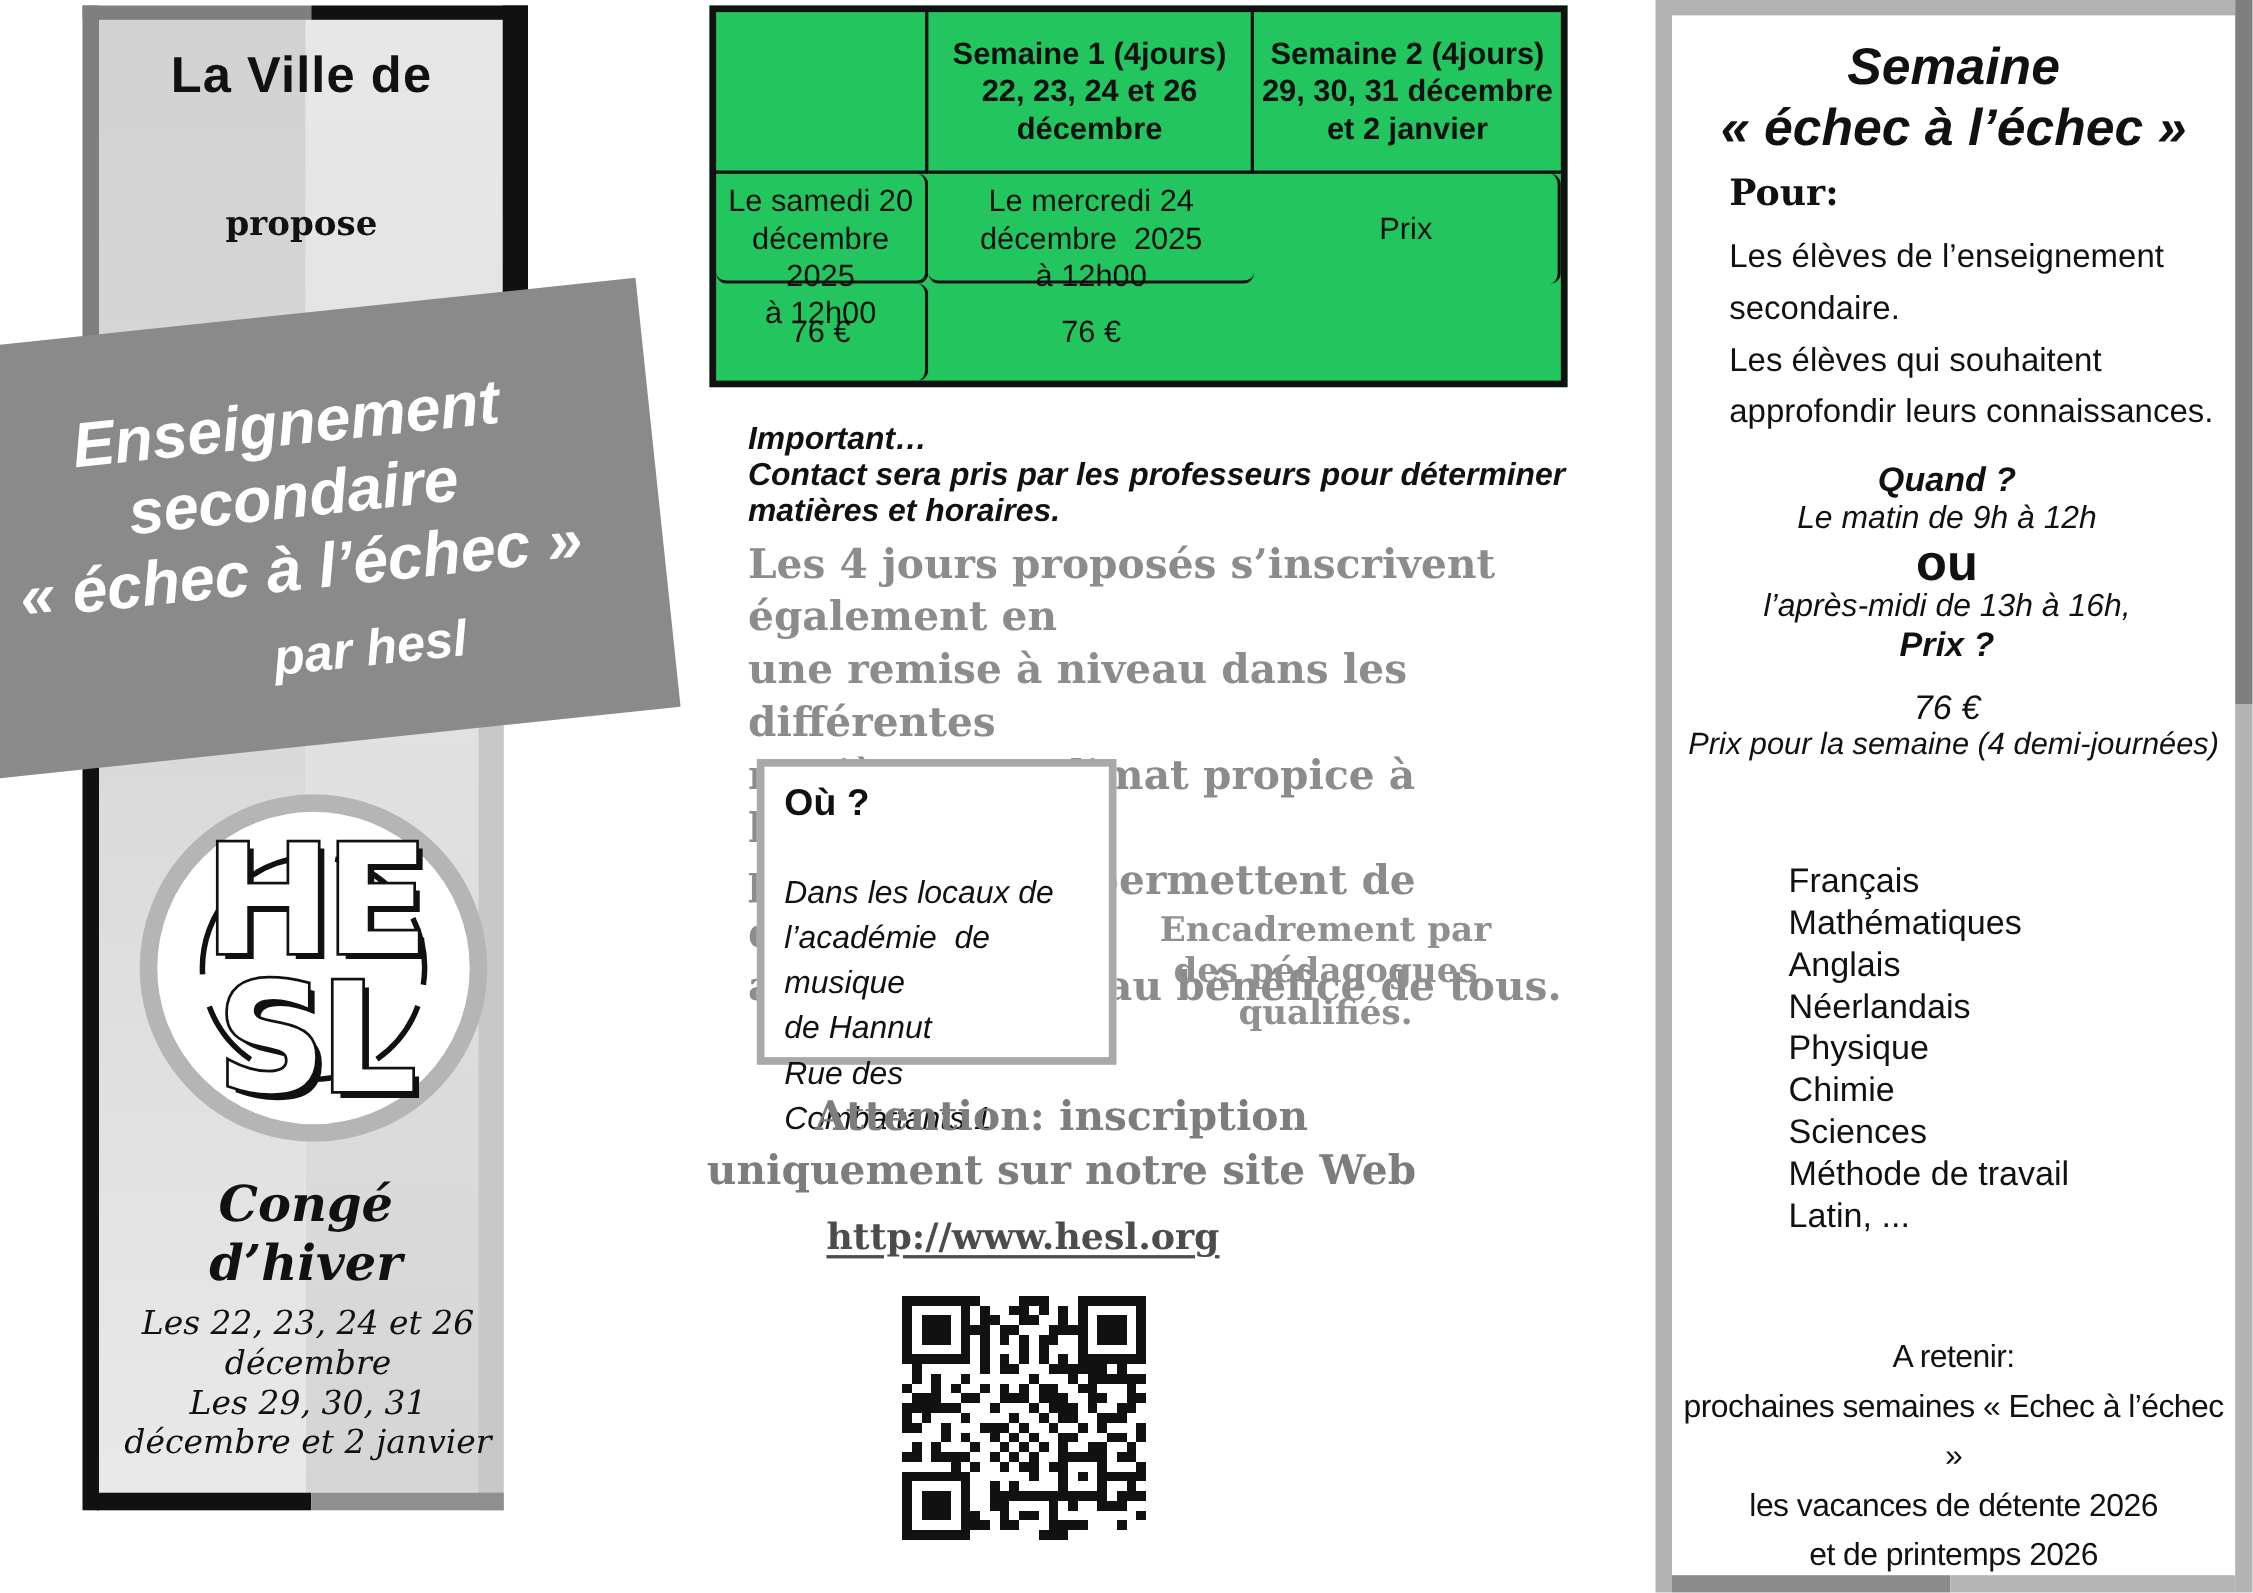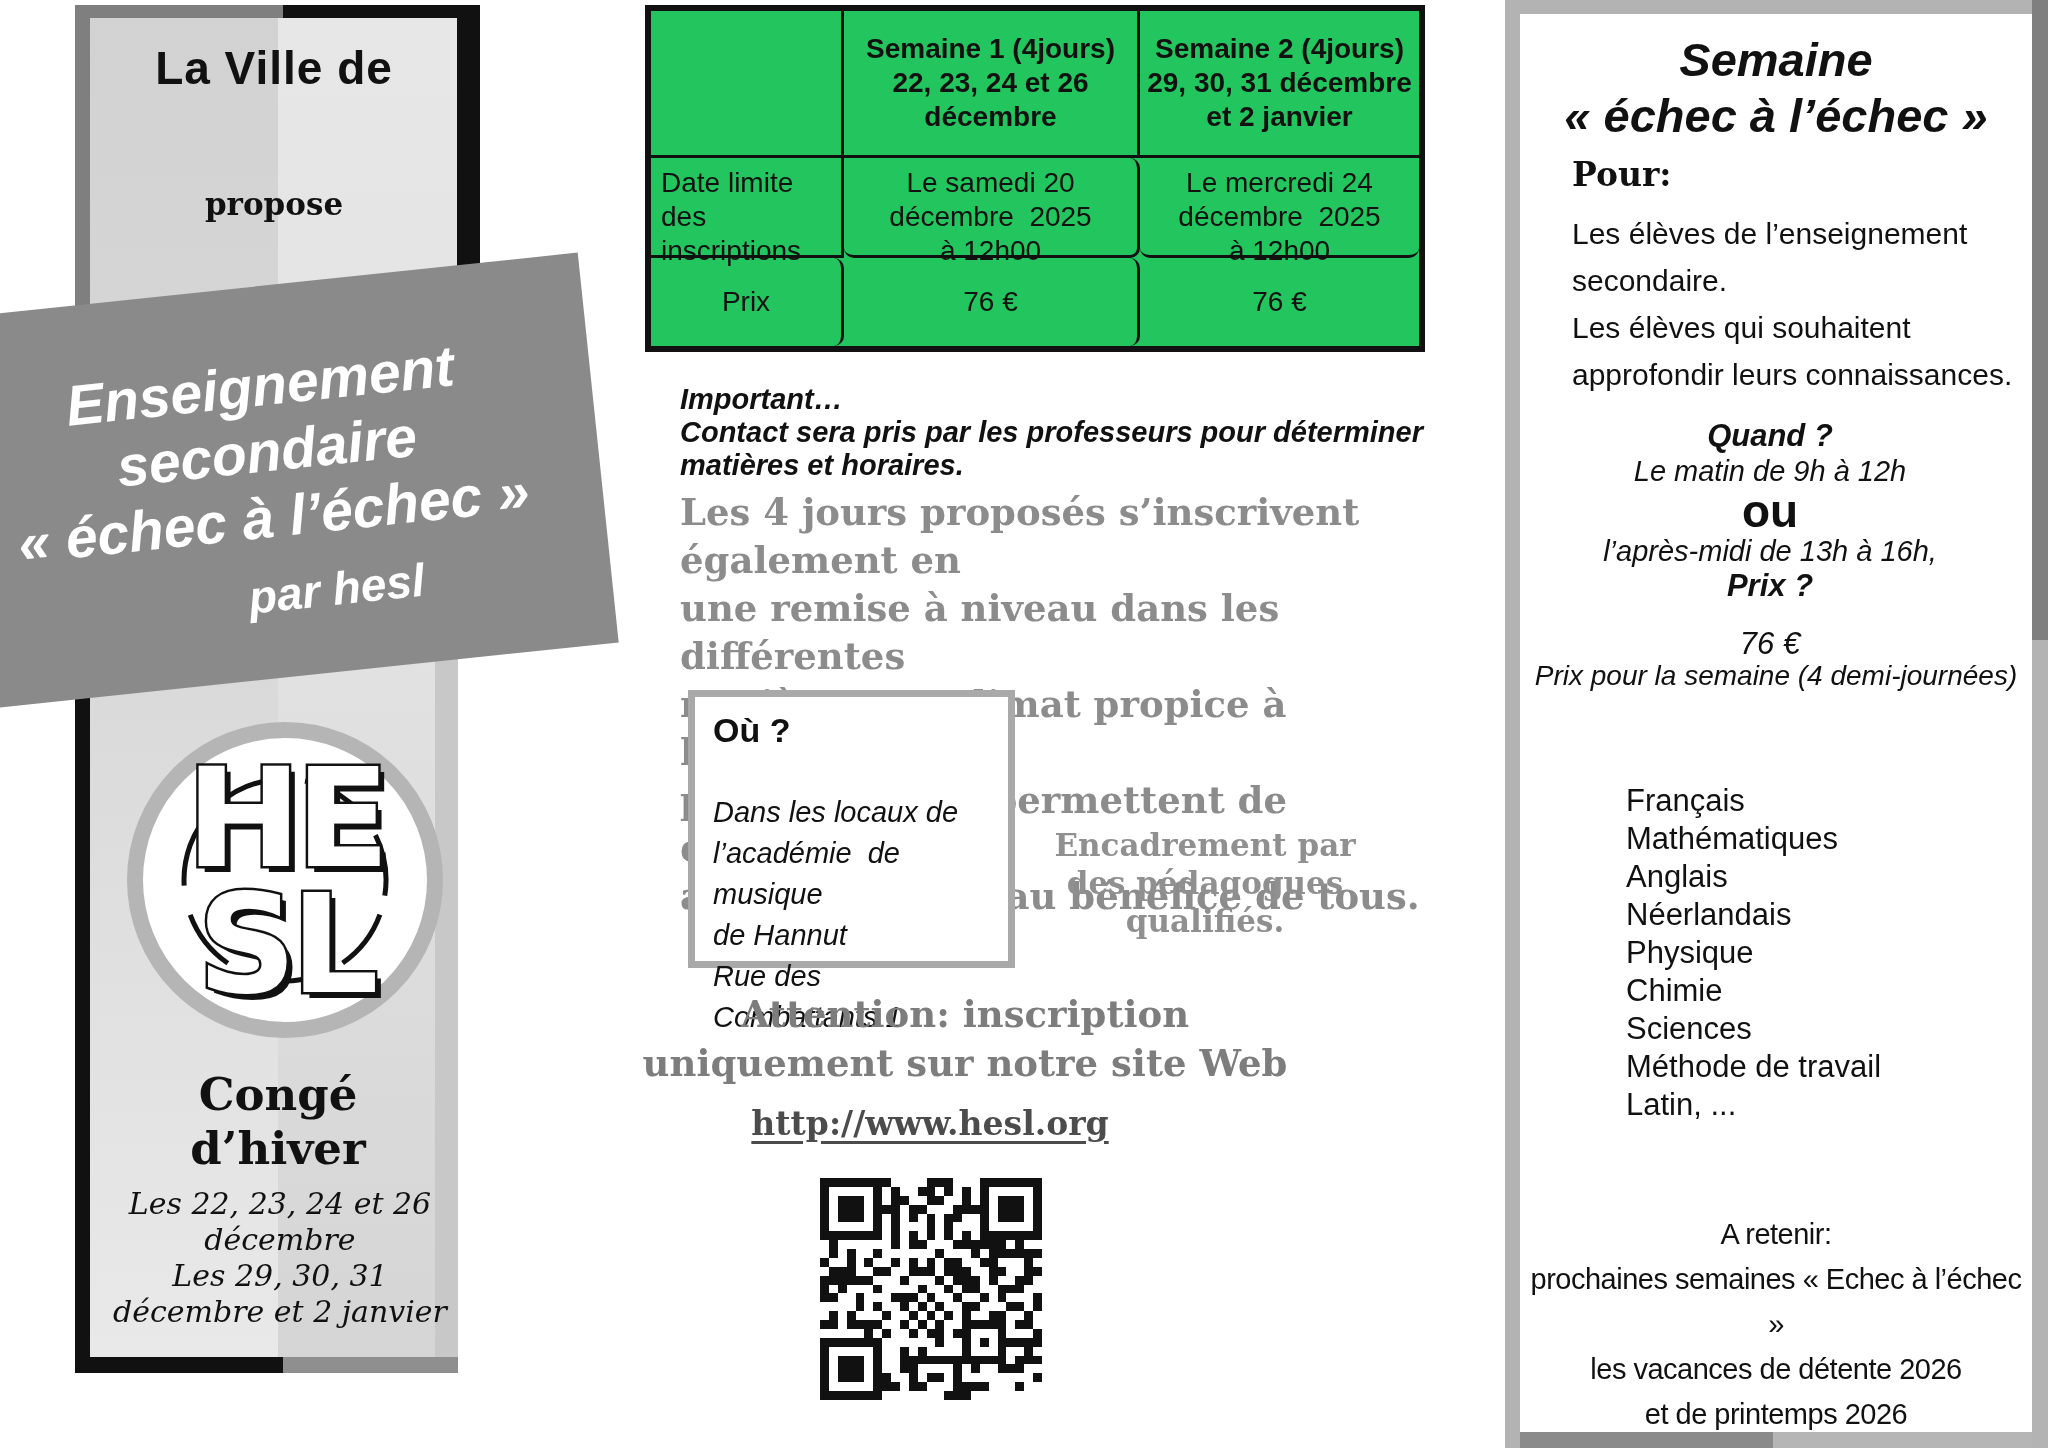--- a/index.html
+++ b/index.html
@@ -16,21 +16,21 @@
   .bookTitle{left:88px;top:40px;width:372px;text-align:center;font-weight:bold;
              font-size:46px;line-height:56px;letter-spacing:1px;}
   .propose{left:88px;top:186px;width:372px;text-align:center;
            font-family:"DejaVu Serif",serif;font-weight:bold;font-size:31px;}
   .banner{left:-60px;top:286px;width:660px;height:392px;background:#8a8a8a;
           transform:rotate(-6deg);z-index:6;color:#fff;font-weight:bold;font-style:italic;
           text-align:center;padding-top:66px;box-sizing:border-box;}
   .banner .bl{font-size:57px;line-height:66px;}
   .banner .bl4{font-size:46px;line-height:58px;margin-top:16px;transform:translateX(55px);}
   .congeTitle{left:88px;top:1068px;width:380px;text-align:center;
-              font-family:"DejaVu Serif",serif;font-weight:bold;
+              font-family:"DejaVu Serif",serif;font-weight:bold;font-style:italic;
               font-size:45px;line-height:54px;}
   .congeDates{left:70px;top:1186px;width:420px;text-align:center;
               font-family:"DejaVu Serif",serif;font-style:italic;
               font-size:30px;line-height:36px;}
   
   .tbl{left:645px;top:5px;width:768px;height:335px;border:6px solid #111;
        display:grid;grid-template-columns:193px 296px 279px;grid-template-rows:147px 100px 88px;
        background:#22c55e;font-family:"Liberation Sans",sans-serif;}
   .tbl .c{border-right:3px solid #111;border-bottom:3px solid #111;display:flex;
           flex-direction:column;justify-content:center;box-sizing:border-box;font-size:28px;line-height:34px;}
@@ -128,23 +128,20 @@
   </div>
 
   <div class="abs tbl">
     <div class="c hdr"></div>
     <div class="c hdr ml">Semaine 1 (4jours)
 22, 23, 24 et 26
 décembre</div>
     <div class="c hdr last ml">Semaine 2 (4jours)
 29, 30, 31 décembre
 et 2 janvier</div>
-    <div class="c lab ml">Date limite
-des
-inscriptions</div>
     <div class="c val ml cen">Le samedi 20
 décembre  2025
 à 12h00</div>
     <div class="c val last ml cen">Le mercredi 24
 décembre  2025
 à 12h00</div>
     <div class="c bot cen">Prix</div>
     <div class="c bot cen">76 €</div>
     <div class="c bot last cen">76 €</div>
   </div>

